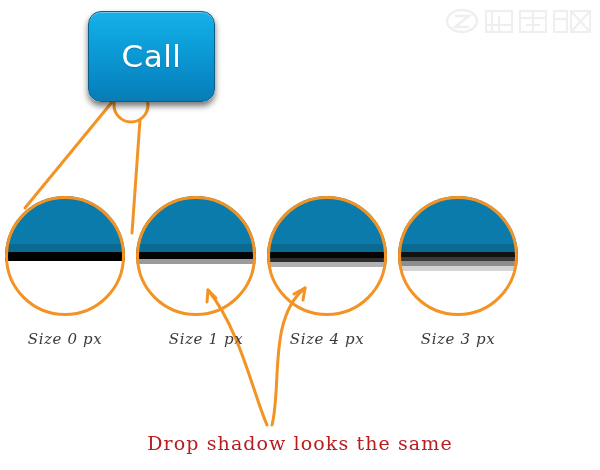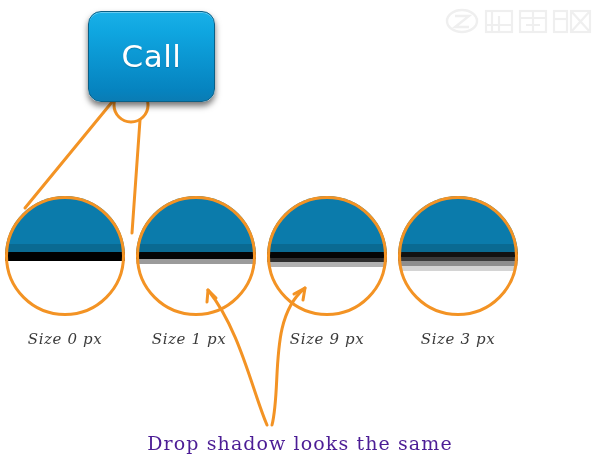--- a/index.html
+++ b/index.html
@@ -102,34 +102,34 @@
     width: 150px;
     text-align: center;
     font-family: "DejaVu Serif", serif;
     font-size: 15px;
     font-style: italic;
     color: #3b3b3b;
     letter-spacing: 0.6px;
     z-index: 7;
   }
   #size-label-0 { left: -10px; }
-  #size-label-1 { left: 114px; }
+  #size-label-1 { left: 131px; }
   #size-label-2 { left: 252px; }
   #size-label-3 { left: 383px; font-style: italic; }
 
   
   .caption {
     position: absolute;
     left: 0;
     top: 432px;
     width: 600px;
     text-align: center;
     font-family: "DejaVu Serif", serif;
     font-size: 19px;
-    color: #4c1d95;
+    color: #b91c1c;
     letter-spacing: 1.1px;
     z-index: 7;
   }
 
   
   .annotations {
     position: absolute;
     left: 0; top: 0;
     width: 600px;
     height: 470px;
@@ -219,18 +219,18 @@
 
     <path d="M267 425 C 252 390, 240 330, 208 290" fill="none" stroke="#f39324" stroke-width="3" stroke-linecap="round"></path>
     <path d="M208 290 L 207 302 M208 290 L 216 298" fill="none" stroke="#f39324" stroke-width="3" stroke-linecap="round"></path>
 
     <path d="M272 425 C 282 385, 268 318, 305 288" fill="none" stroke="#f39324" stroke-width="3" stroke-linecap="round"></path>
     <path d="M305 288 L 294 294 M305 288 L 303 300" fill="none" stroke="#f39324" stroke-width="3" stroke-linecap="round"></path>
   </svg>
 
   <div class="size-label" id="size-label-0">Size 0 px</div>
   <div class="size-label" id="size-label-1">Size 1 px</div>
-  <div class="size-label" id="size-label-2">Size 9 px</div>
+  <div class="size-label" id="size-label-2">Size 4 px</div>
   <div class="size-label" id="size-label-3">Size 3 px</div>
 
   <div class="caption">Drop shadow looks the same</div>
 
 </div>
 
 </body></html>

